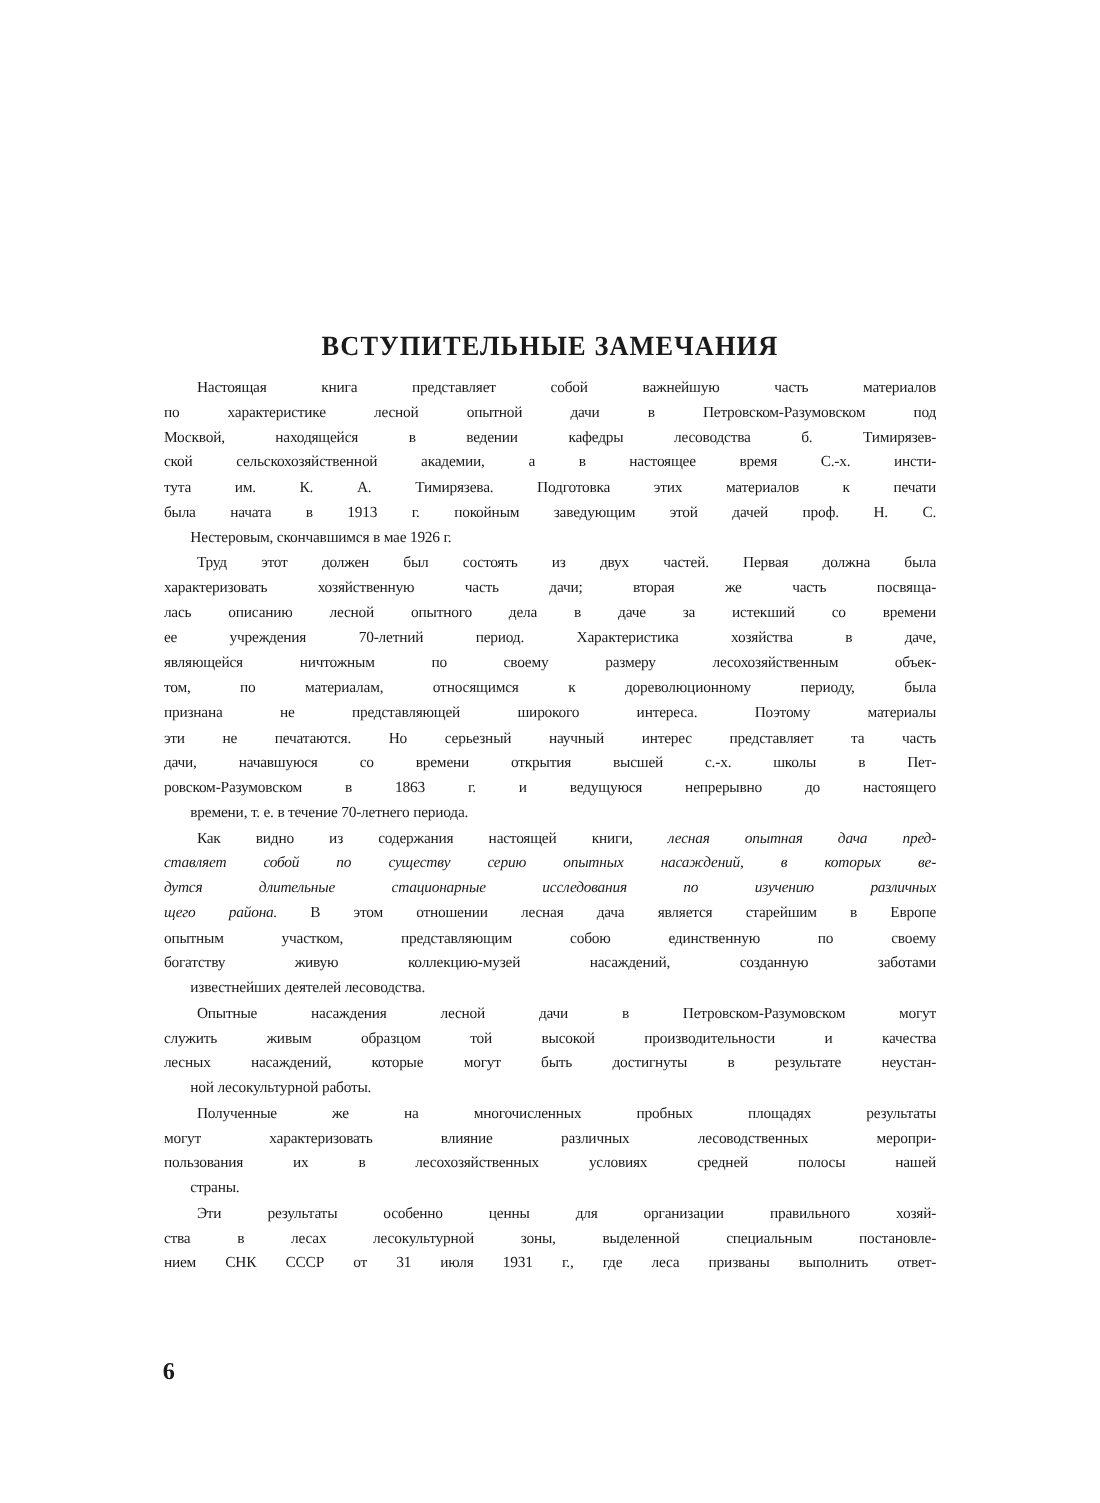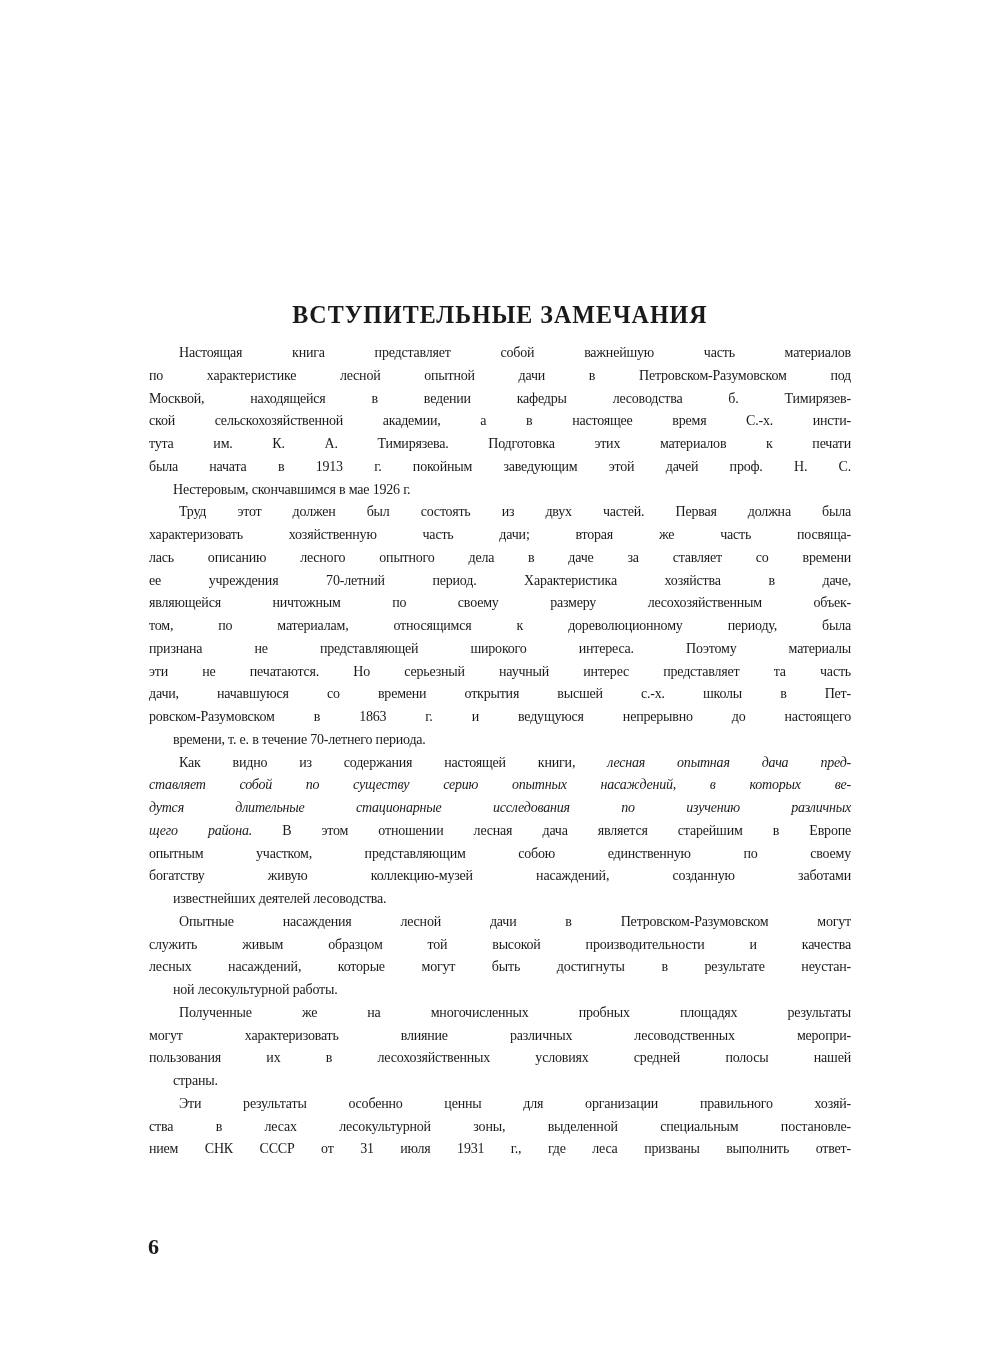--- a/index.html
+++ b/index.html
@@ -53,21 +53,21 @@
 <div class="body-text" id="body-text">
     <div class="line indent"><span class="seg">Настоящая книга представляет собой важнейшую часть материалов</span></div>
     <div class="line"><span class="seg">по характеристике лесной опытной дачи в Петровском-Разумовском под</span></div>
     <div class="line"><span class="seg">Москвой, находящейся в ведении кафедры лесоводства б. Тимирязев-</span></div>
     <div class="line"><span class="seg">ской сельскохозяйственной академии, а в настоящее время С.-х. инсти-</span></div>
     <div class="line"><span class="seg">тута им. К. А. Тимирязева. Подготовка этих материалов к печати</span></div>
     <div class="line"><span class="seg">была начата в 1913 г. покойным заведующим этой дачей проф. Н. С.</span></div>
     <div class="line last"><span class="seg">Нестеровым, скончавшимся в мае 1926 г.</span></div>
     <div class="line indent"><span class="seg">Труд этот должен был состоять из двух частей. Первая должна была</span></div>
     <div class="line"><span class="seg">характеризовать хозяйственную часть дачи; вторая же часть посвяща-</span></div>
-    <div class="line"><span class="seg">лась описанию лесного опытного дела в даче за ставляет со времени</span></div>
+    <div class="line"><span class="seg">лась описанию лесной опытного дела в даче за истекший со времени</span></div>
     <div class="line"><span class="seg">ее учреждения 70-летний период. Характеристика хозяйства в даче,</span></div>
     <div class="line"><span class="seg">являющейся ничтожным по своему размеру лесохозяйственным объек-</span></div>
     <div class="line"><span class="seg">том, по материалам, относящимся к дореволюционному периоду, была</span></div>
     <div class="line"><span class="seg">признана не представляющей широкого интереса. Поэтому материалы</span></div>
     <div class="line"><span class="seg">эти не печатаются. Но серьезный научный интерес представляет та часть</span></div>
     <div class="line"><span class="seg">дачи, начавшуюся со времени открытия высшей с.-х. школы в Пет-</span></div>
     <div class="line"><span class="seg">ровском-Разумовском в 1863 г. и ведущуюся непрерывно до настоящего</span></div>
     <div class="line last"><span class="seg">времени, т. е. в течение 70-летнего периода.</span></div>
     <div class="line indent"><span class="seg">Как видно из содержания настоящей книги, </span><span class="seg-italic">лесная опытная дача пред-</span></div>
     <div class="line"><span class="seg-italic">ставляет собой по существу серию опытных насаждений, в которых ве-</span></div>

